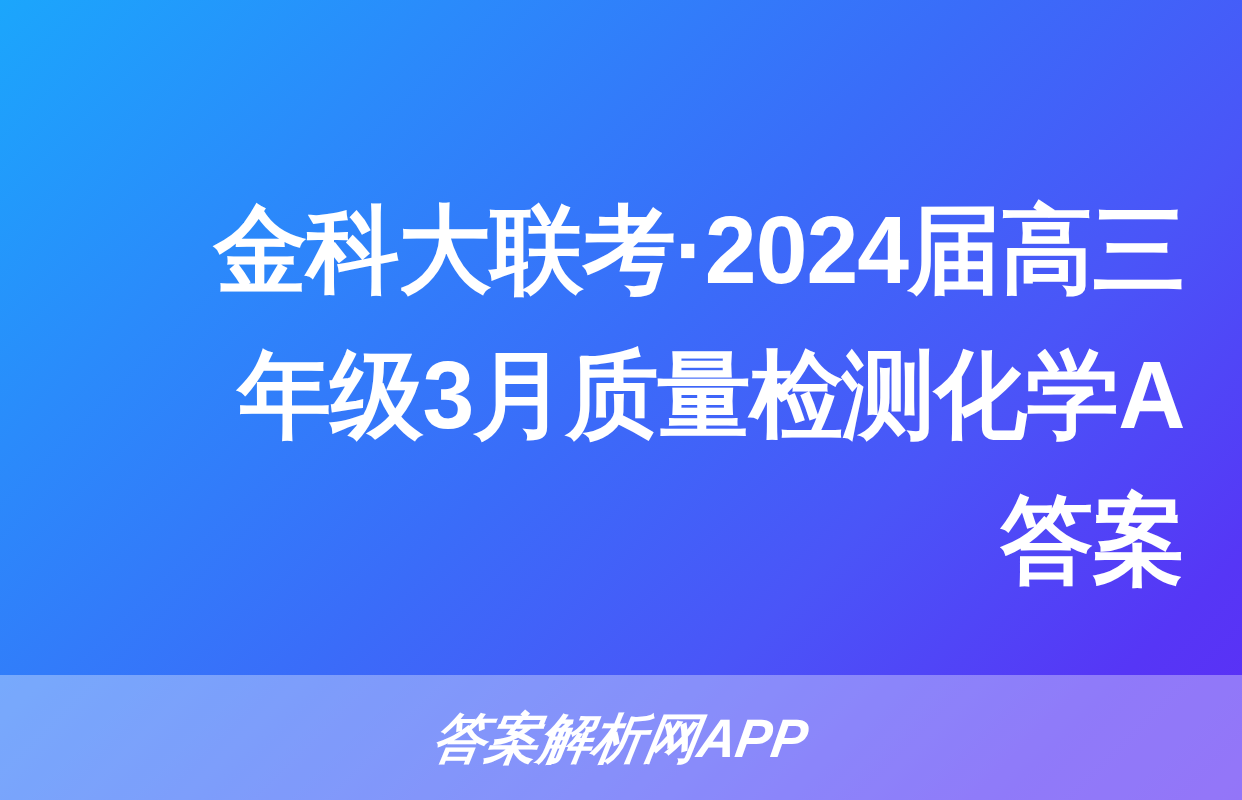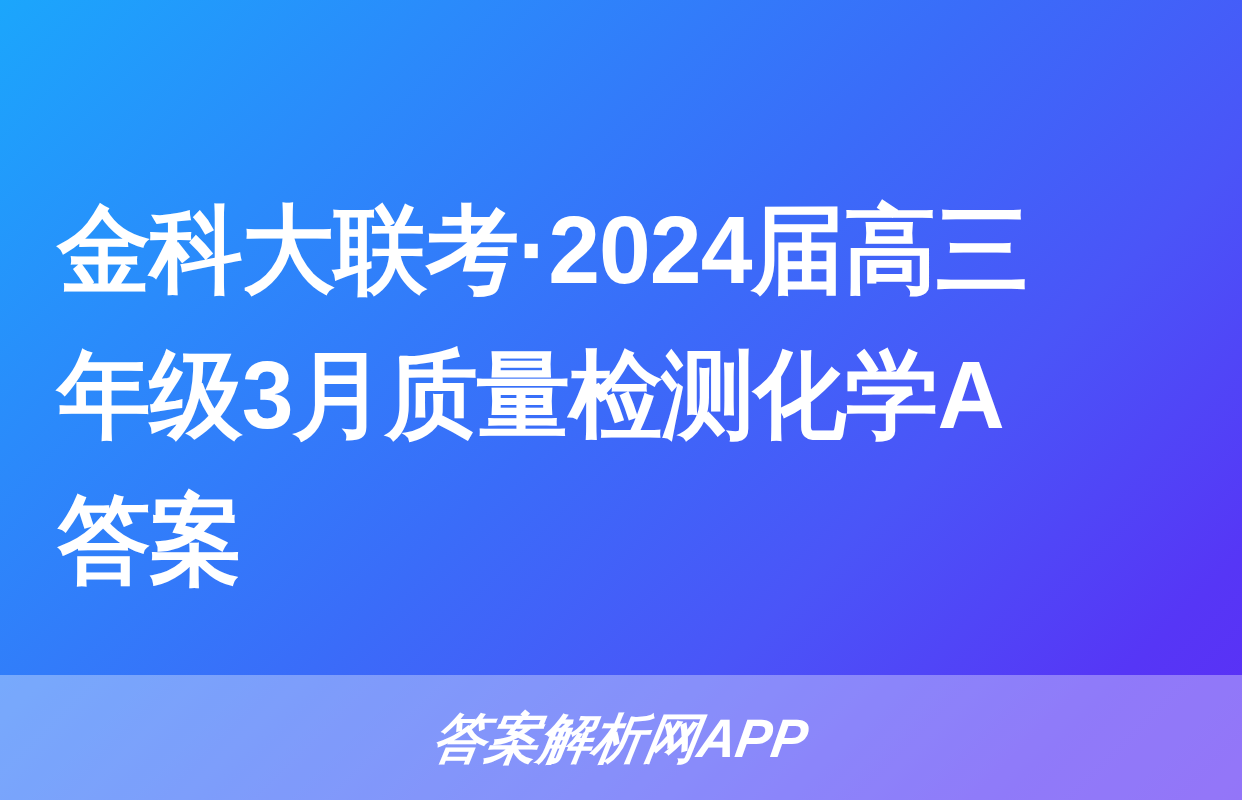--- a/index.html
+++ b/index.html
@@ -28,21 +28,21 @@
         #5636F6 88%,
         #5C2EF5 100%);
   }
 
   
   .title-block {
     position: absolute;
     left: 0;
     right: 0;
     top: 178px;
-    text-align: left;
+    text-align: right;
     padding: 0 40px;
     box-sizing: border-box;
   }
 
   .title-line {
     display: block;
     color: #ffffff;
     font-size: 96px;
     line-height: 145px;
     font-weight: 700;

